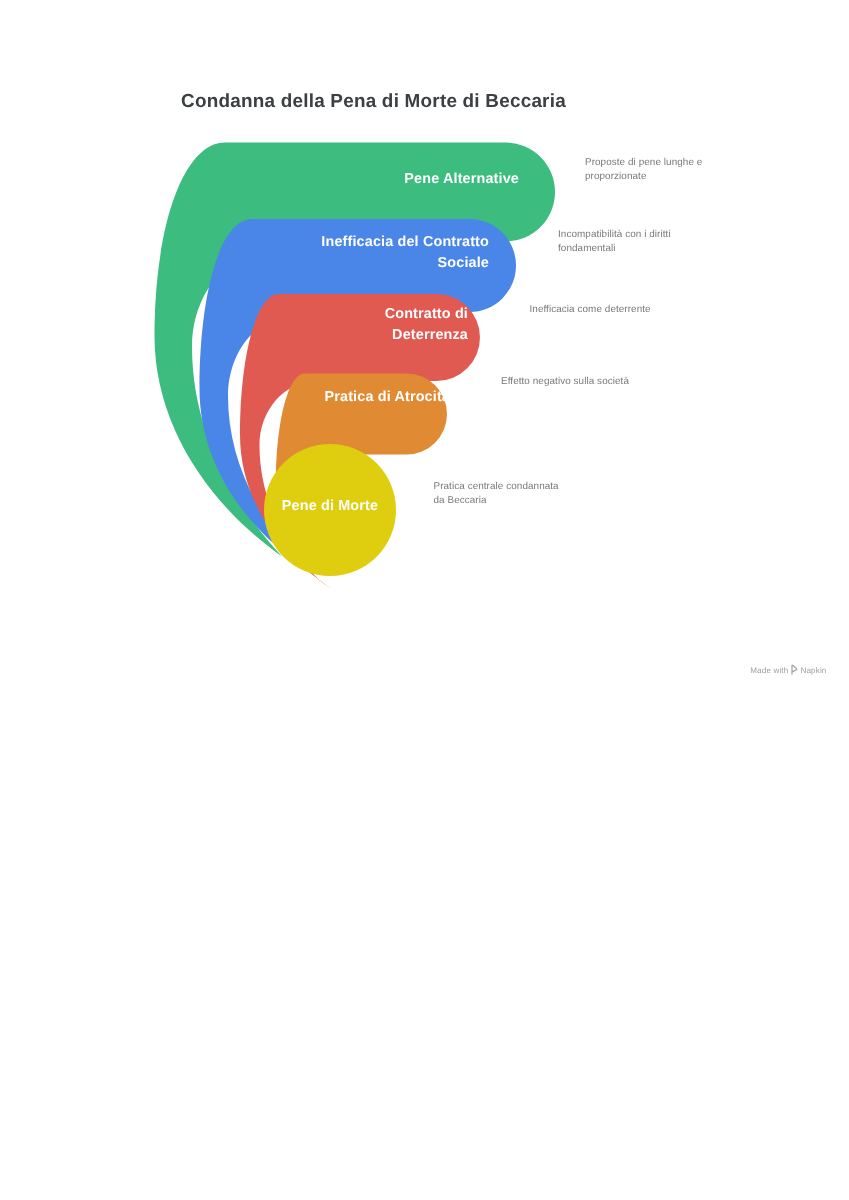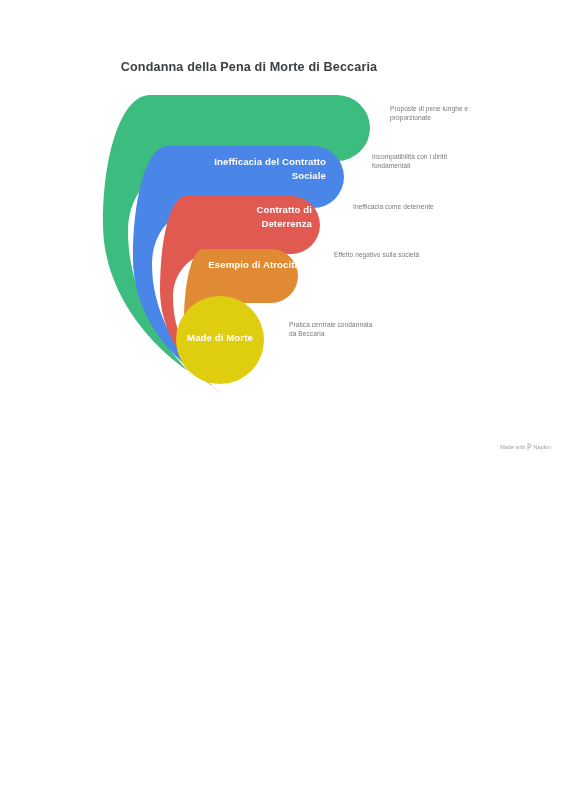--- a/index.html
+++ b/index.html
@@ -140,30 +140,31 @@
                L 223,303
                C 205,303 193,318 193,336
                C 193,362 203,383 222,393
                C 199,379 184,352 184,322
                C 184,282 192,249 203,249 Z"></path>
 
       <circle cx="220" cy="340" r="44" fill="#dfcd0f"></circle>
     </svg>
   </div>
 
+  <div class="band-label lbl-0">Pene Alternative</div>
 
   <div class="band-label lbl-1">Inefficacia del Contratto
 Sociale</div>
 
   <div class="band-label lbl-2">Contratto di
 Deterrenza</div>
 
-  <div class="band-label lbl-3">Esempio di Atrocità</div>
+  <div class="band-label lbl-3">Pratica di Atrocità</div>
 
-  <div class="band-label lbl-4 center">Made di Morte</div>
+  <div class="band-label lbl-4 center">Pene di Morte</div>
 
   <div class="annotation ann-0">Proposte di pene lunghe e
 proporzionate</div>
 
   <div class="annotation ann-1">Incompatibilità con i diritti
 fondamentali</div>
 
   <div class="annotation ann-2">Inefficacia come deterrente</div>
 
   <div class="annotation ann-3">Effetto negativo sulla società</div>

